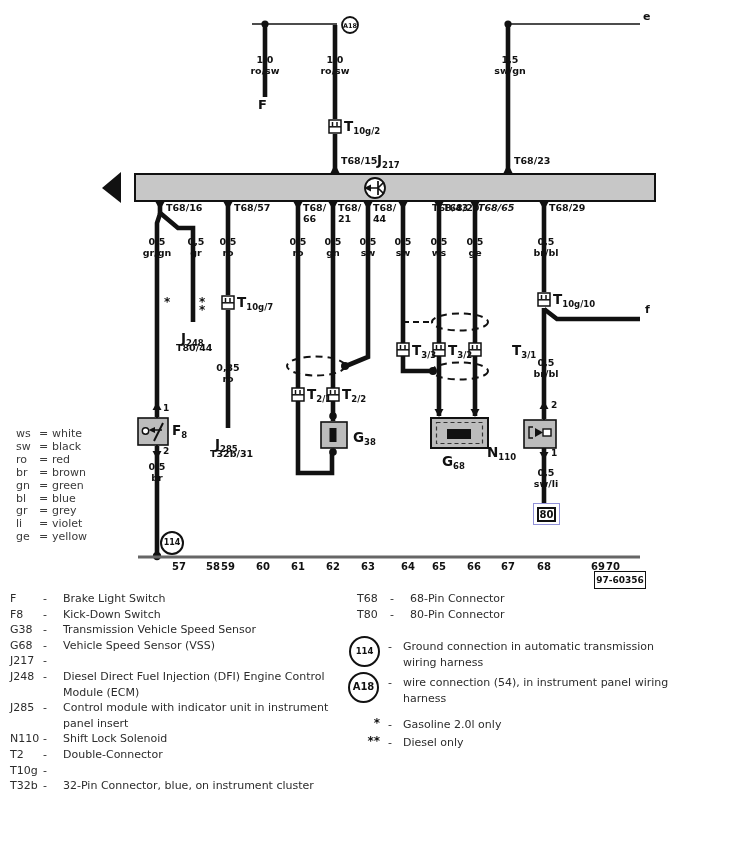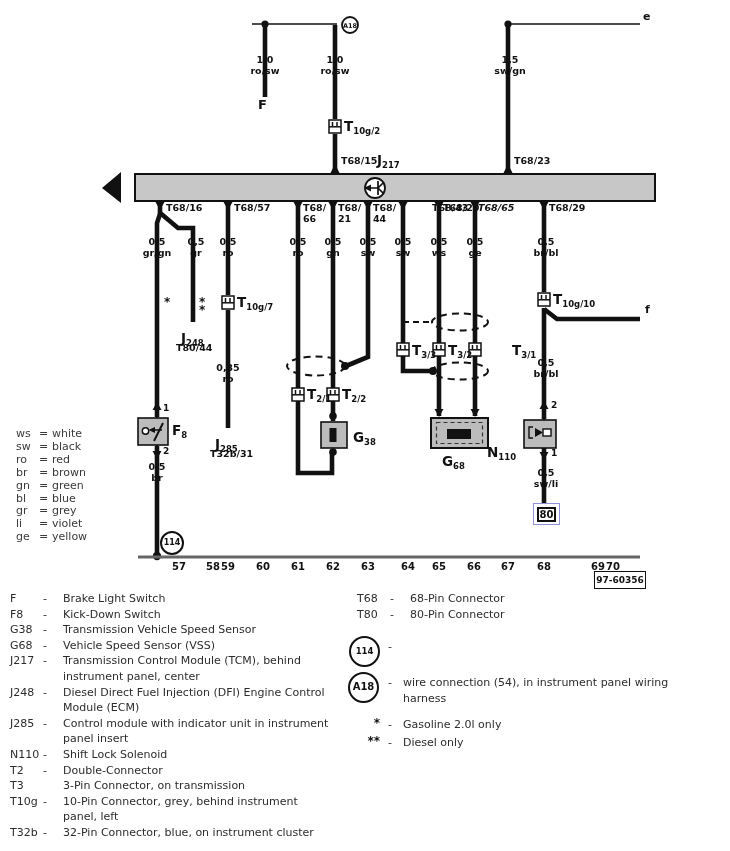--- a/index.html
+++ b/index.html
@@ -371,22 +371,20 @@
         <span class="txt">Transmission Vehicle Speed Sensor</span>
       </div>
     <div class="row">
         <span class="key">G68</span>
         <span class="dash">-</span>
         <span class="txt">Vehicle Speed Sensor (VSS)</span>
       </div>
     <div class="row">
         <span class="key">J217</span>
         <span class="dash">-</span>
-        <span class="txt">Transmission Control Module (TCM), behind
-instrument panel, center</span>
       </div>
     <div class="row">
         <span class="key">J248</span>
         <span class="dash">-</span>
         <span class="txt">Diesel Direct Fuel Injection (DFI) Engine Control
 Module (ECM)</span>
       </div>
     <div class="row">
         <span class="key">J285</span>
         <span class="dash">-</span>
@@ -397,29 +395,22 @@
         <span class="key">N110</span>
         <span class="dash">-</span>
         <span class="txt">Shift Lock Solenoid</span>
       </div>
     <div class="row">
         <span class="key">T2</span>
         <span class="dash">-</span>
         <span class="txt">Double-Connector</span>
       </div>
     <div class="row">
-        <span class="key">T3</span>
-        <span class="dash"></span>
-        <span class="txt">3-Pin Connector, on transmission</span>
-      </div>
-    <div class="row">
         <span class="key">T10g</span>
         <span class="dash">-</span>
-        <span class="txt">10-Pin Connector, grey, behind instrument
-panel, left</span>
       </div>
     <div class="row">
         <span class="key">T32b</span>
         <span class="dash">-</span>
         <span class="txt">32-Pin Connector, blue, on instrument cluster</span>
       </div>
   </div>
 
   <div class="leglist" style="left:357px;top:591px;width:340px;">
     <div class="row">
@@ -429,20 +420,22 @@
       </div>
     <div class="row">
         <span class="key">T80</span>
         <span class="dash">-</span>
         <span class="txt">80-Pin Connector</span>
       </div>
   </div>
 
   <div class="legcircle" style="left:349px;top:636px;font-size:8.5px;line-height:26px;">114</div>
   <div class="legtxt" style="left:388px;top:639px;">-</div>
+  <div class="legtxt" style="left:403px;top:639px;width:300px;">Ground connection in automatic transmission
+wiring harness</div>
   <div class="legcircle" style="left:348px;top:672px;font-size:10px;line-height:25px;">A18</div>
   <div class="legtxt" style="left:388px;top:675px;">-</div>
   <div class="legtxt" style="left:403px;top:675px;width:300px;">wire connection (54), in instrument panel wiring
 harness</div>
 
   <div class="notekey" style="left:358px;top:716px;width:22px;">*</div>
   <div class="legtxt" style="left:388px;top:717px;">-</div>
   <div class="legtxt" style="left:403px;top:717px;">Gasoline 2.0l only</div>
   <div class="notekey" style="left:358px;top:734px;width:22px;">**</div>
   <div class="legtxt" style="left:388px;top:735px;">-</div>

